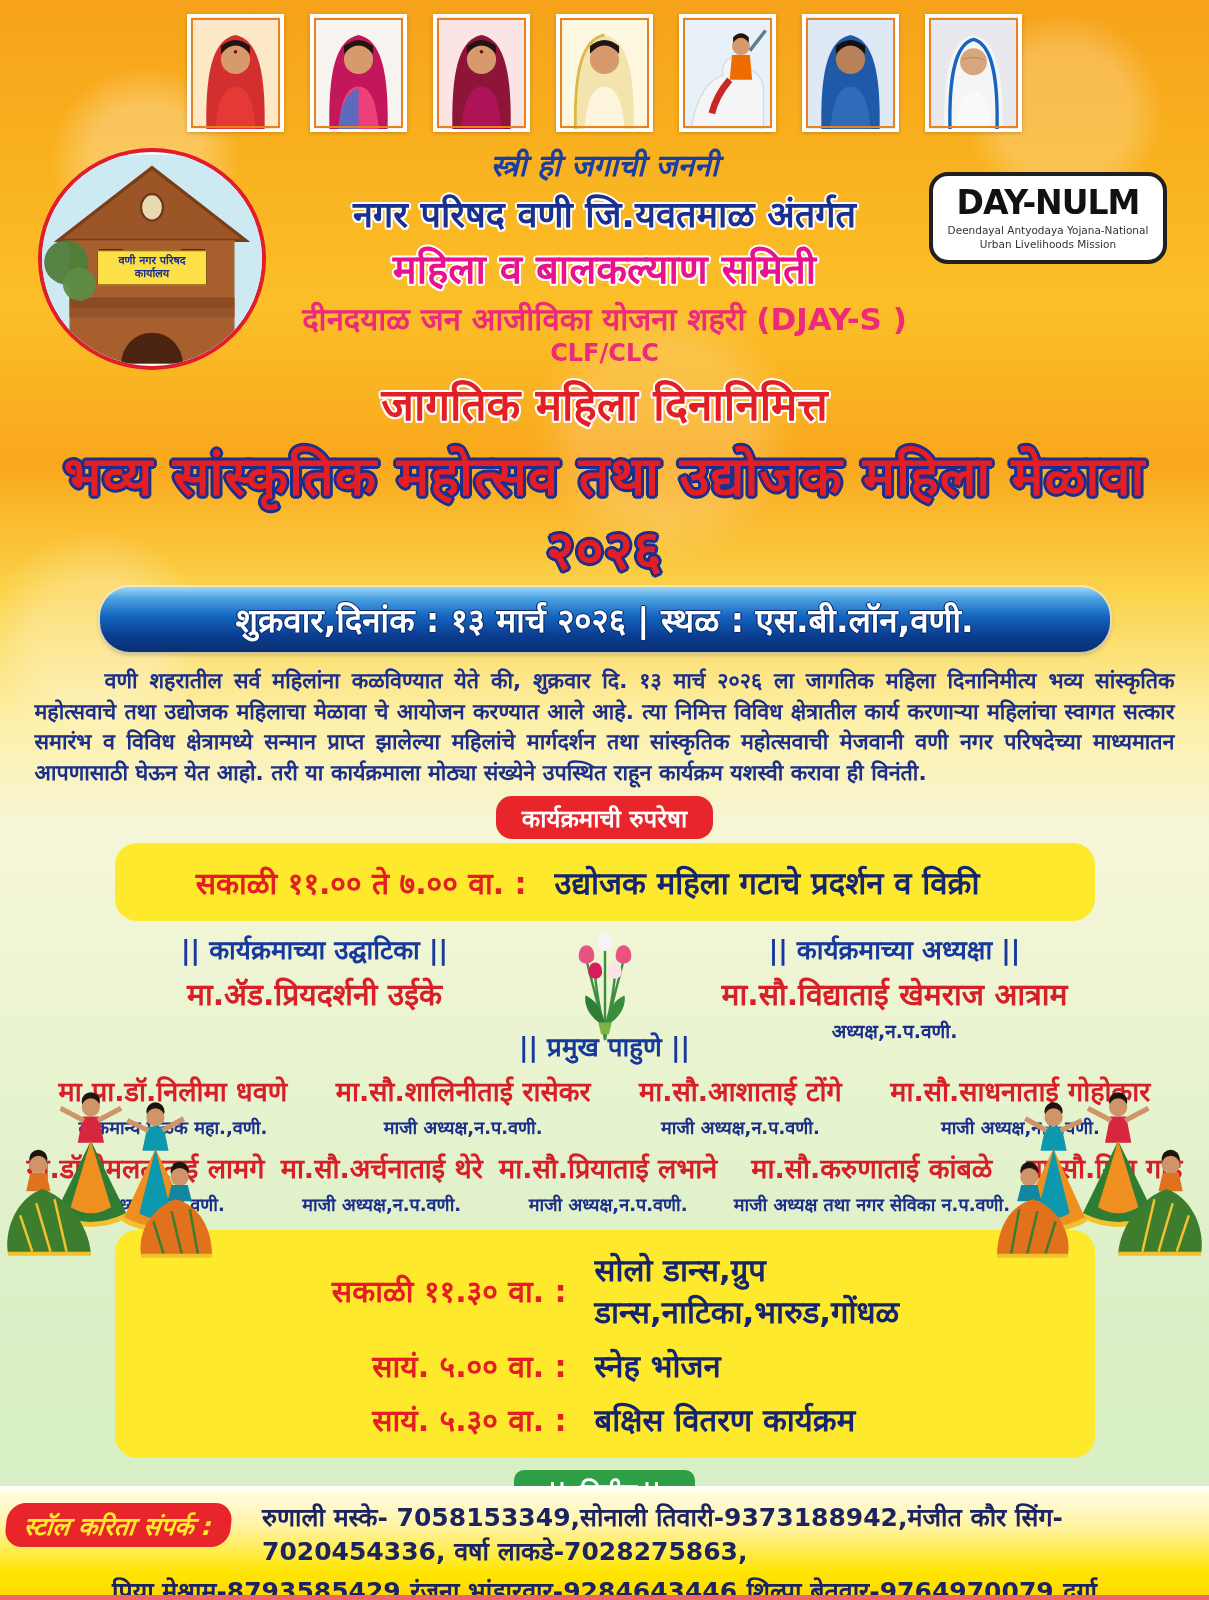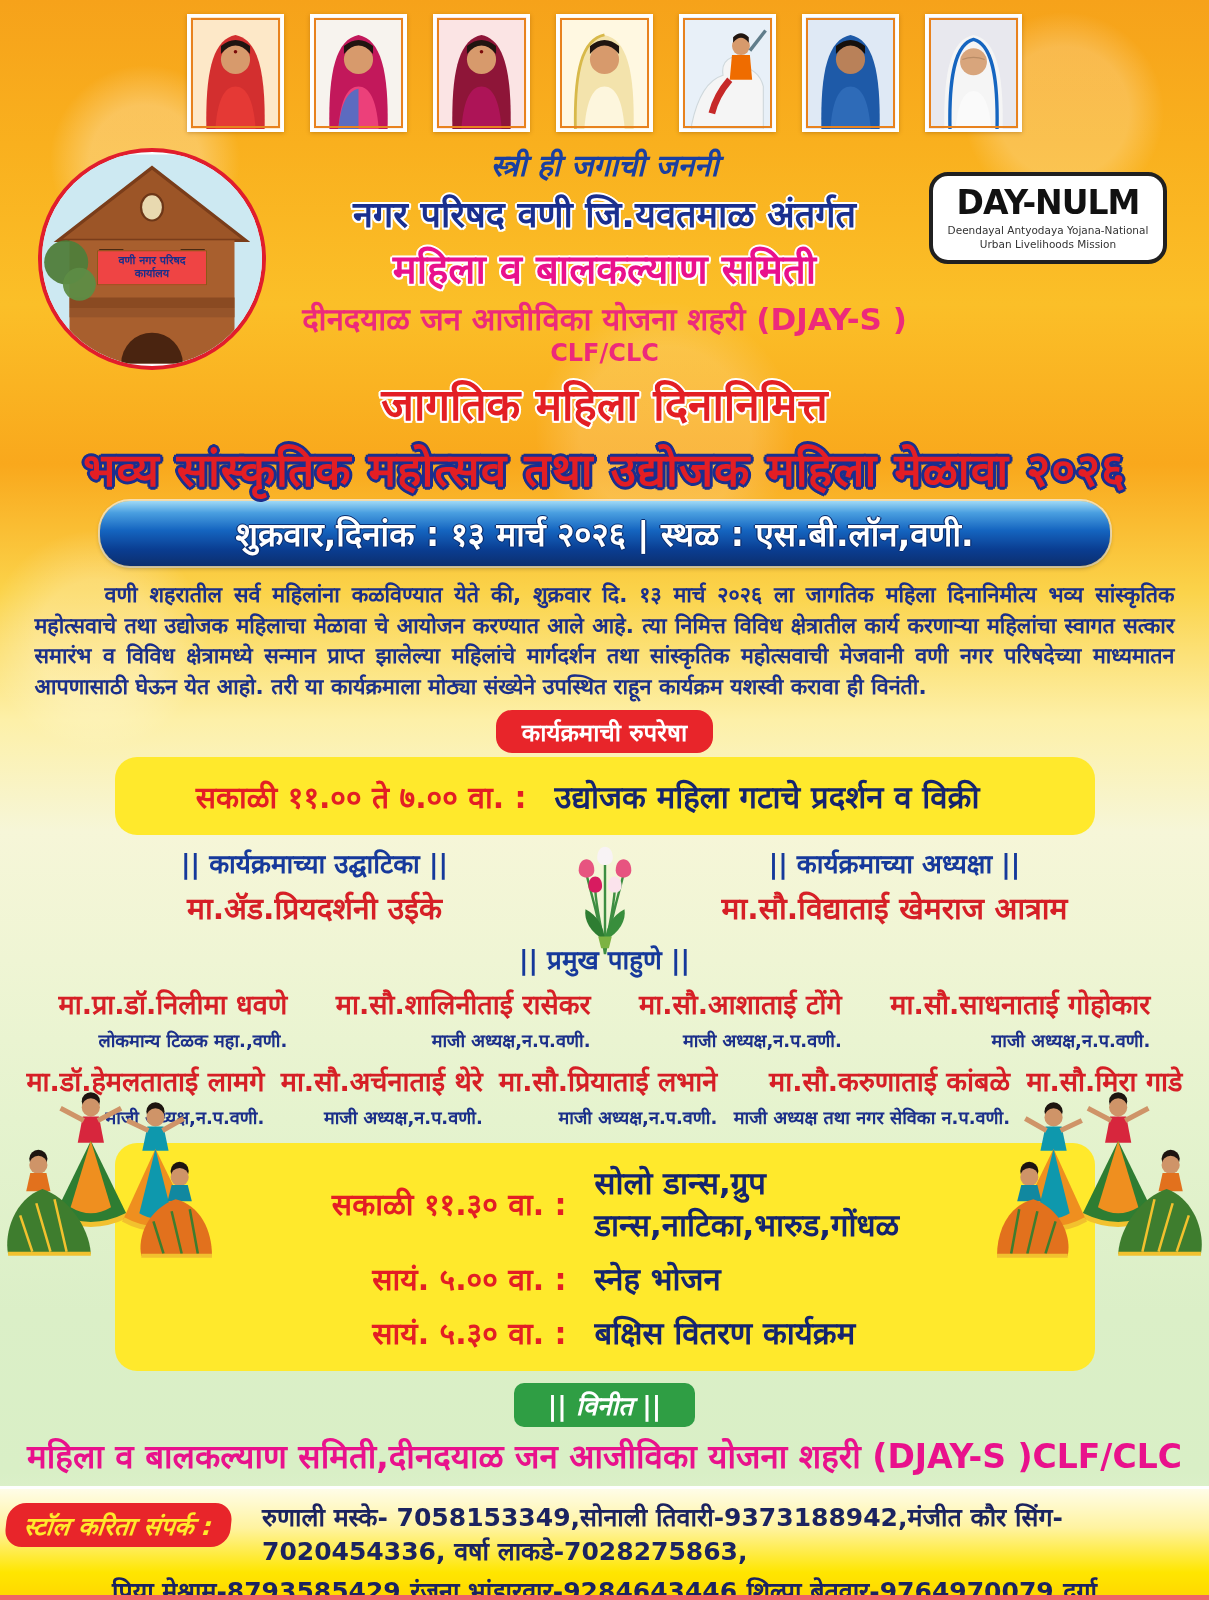--- a/index.html
+++ b/index.html
@@ -26,34 +26,34 @@
   .portraits { display:flex; justify-content:center; gap:26px; padding-top:14px; }
   .pframe { width:97px; height:118px; background:#fff; border:3px solid #fff;
             outline:2px solid #e8821e; outline-offset:-6px; box-shadow:0 1px 4px rgba(120,60,0,.35); }
   .pframe svg { width:100%; height:100%; display:block; }
   
   .building { position:absolute; left:38px; top:148px; width:228px; height:222px;
               border-radius:50%; border:4px solid #e11d2c; overflow:hidden; background:#cde9f2;
               box-shadow:0 0 0 3px #fff inset; }
   .building svg { width:100%; height:100%; display:block; }
   .bsign { position:absolute; left:50%; top:54%; transform:translate(-50%,-50%);
-           background:#ef4444; color:#1b2f8a; font-weight:bold; font-size:11px; line-height:1.25;
+           background:#fde047; color:#1b2f8a; font-weight:bold; font-size:11px; line-height:1.25;
            padding:3px 8px; text-align:center; border:1px solid #8a5a18; }
   .daynulm { position:absolute; right:42px; top:172px; width:238px; background:#fff;
              border:4px solid #202020; border-radius:19px; padding:10px 8px 9px; text-align:center; }
   .daynulm .t { font-size:33px; font-weight:bold; color:#111; letter-spacing:-1px; line-height:1; }
   .daynulm .s { font-size:10.5px; color:#333; margin-top:5px; line-height:1.3; }
   
   .tagline { margin-top:12px; font-size:30px; font-weight:bold; font-style:italic; color:#1b3fa0; }
   .org1 { font-size:36px; font-weight:bold; color:#1a2f8f; margin-top:4px; }
   .org2 { font-size:40px; font-weight:bold; color:#e9118c; margin-top:2px; }
   .org3 { font-size:31px; font-weight:bold; color:#ed2a7b; margin-top:2px; }
   .org4 { font-size:24px; font-weight:bold; color:#ed2a7b; }
   .occasion { font-size:44px; font-weight:bold; color:#e31e24; margin-top:6px; }
-  .maintitle { font-size:46px; font-weight:bold; color:#e31e24; margin-top:4px; letter-spacing:1px; }
+  .maintitle { font-size:54px; font-weight:bold; color:#e31e24; margin-top:4px; letter-spacing:1px; }
   
   .datebar { width:1010px; margin:2px auto 0; border-radius:30px; padding:10px 10px;
     background:linear-gradient(180deg,#9fd9f6 0%,#4a9fe0 18%,#1565c0 45%,#0a3d91 75%,#0c2f6e 100%);
     box-shadow:0 2px 5px rgba(0,0,0,.3), 0 0 0 2px rgba(255,255,255,.65);
     font-size:33px; font-weight:bold; color:#fff; text-align:center; }
   
   .intro { width:1140px; margin:14px auto 0; font-size:21.5px; font-weight:600; color:#1b2f8a;
            text-align:justify; line-height:1.42; text-indent:70px; }
   
   .badge-red { display:inline-block; background:#e8252a; color:#fff; font-size:24px; font-weight:bold;
@@ -64,21 +64,21 @@
   .ydesc { font-size:31px; font-weight:bold; color:#15246e; text-align:left; }
   
   .digrow { display:flex; justify-content:center; align-items:flex-start; margin-top:10px; }
   .digcol { width:430px; text-align:center; }
   .dhead { font-size:26px; font-weight:bold; color:#16399b; }
   .dname { font-size:30px; font-weight:bold; color:#d61f26; margin-top:6px; }
   .dtitle { font-size:19px; font-weight:bold; color:#1b2f8a; margin-top:4px; }
   .flower { width:110px; height:112px; margin:0 20px; }
   .guesthead { font-size:26px; font-weight:bold; color:#16399b; margin-top:-16px; }
   .grow { display:flex; justify-content:space-evenly; margin-top:8px; padding:0 10px; }
-  .gcell { text-align:right; }
+  .gcell { text-align:center; }
   .gname { font-size:27px; font-weight:bold; color:#d61f26; }
   .gtitle { font-size:18px; font-weight:bold; color:#1b2f8a; margin-top:6px; }
   
   .dancers { position:absolute; width:212px; height:182px; z-index:3; }
   .dancers svg { width:100%; height:100%; }
   .dl { left:2px; top:1086px; }
   .dr { right:2px; top:1086px; transform:scaleX(-1); }
   
   .vinit { display:inline-block; background:#2f9e44; color:#fff; font-size:26px; font-weight:bold;
            font-style:italic; padding:4px 34px; border-radius:10px; margin-top:12px; }
@@ -243,20 +243,21 @@
           <path d="M-7,0 C-7,-13 7,-13 7,0 C7,9 -7,9 -7,0 Z" fill="#d81b60"></path>
         </g>
       <g transform="translate(55,42)">
           <path d="M-7,0 C-7,-13 7,-13 7,0 C7,9 -7,9 -7,0 Z" fill="#fbe3ec"></path>
         </g>
       <path d="M38,94 L52,94 L49,106 L41,106 Z" fill="#7cb342"></path>
     </svg>
     <div class="digcol">
       <div class="dhead">|| कार्यक्रमाच्या अध्यक्षा ||</div>
       <div class="dname">मा.सौ.विद्याताई खेमराज आत्राम</div>
+      <div class="dtitle">अध्यक्ष,न.प.वणी.</div>
     </div>
   </div>
 
   <div class="center guesthead">|| प्रमुख पाहुणे ||</div>
 
   <div class="grow">
     <div class="gcell">
         <div class="gname">मा.प्रा.डॉ.निलीमा धवणे</div>
         <div class="gtitle">लोकमान्य टिळक महा.,वणी.</div>
       </div>

